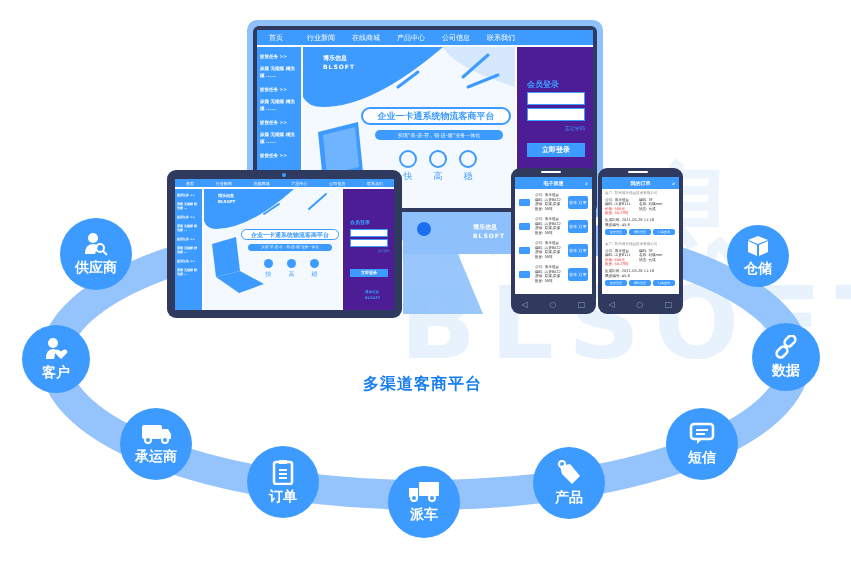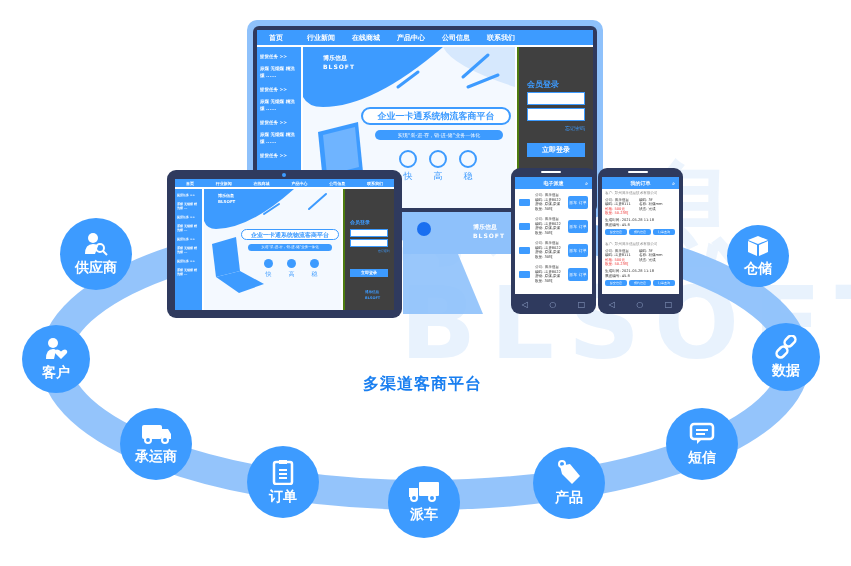--- a/index.html
+++ b/index.html
@@ -12,25 +12,25 @@
   
   .node{position:absolute;width:72px;height:72px;border-radius:50%;background:#3d9bff;color:#fff;display:flex;flex-direction:column;align-items:center;justify-content:center;}
   .node .lbl{font-size:14px;font-weight:bold;margin-top:3px;}
   .node svg{display:block;}
   .center-title{position:absolute;left:363px;top:374px;font-size:16px;font-weight:bold;color:#1a7ff0;letter-spacing:1px;}
   
   .monitor{position:absolute;left:247px;top:20px;width:356px;height:198px;background:#8ec1fb;border-radius:10px;}
   .monitor .bezel{position:absolute;left:6px;top:6px;right:6px;bottom:6px;background:#2f3a5e;border-radius:6px;}
   .scr{position:absolute;background:#fff;overflow:hidden;}
   .nav{position:absolute;left:0;top:0;right:0;background:#3d9bff;display:flex;align-items:center;}
-  .nav span{color:#fff;font-weight:bold;}
+  .nav span{color:#fff;font-weight:normal;}
   .side{position:absolute;left:0;background:#3d9bff;}
   .side div{color:#fff;font-weight:bold;}
   .banner{position:absolute;background:#f4f9ff;overflow:hidden;}
-  .login{position:absolute;background:#404040;border-left:2px solid #4d7c0f;}
+  .login{position:absolute;background:#4c1d95;border-left:2px solid #4c1d95;}
   .login .t{color:#3d9bff;font-weight:bold;}
   .login .in{border:1.5px solid #3d9bff;background:#fff;}
   .login .btn{background:#3d9bff;color:#fff;font-weight:bold;text-align:center;}
   .pill{position:absolute;border:2px solid #3d9bff;border-radius:10px;background:#fff;color:#3d9bff;font-weight:bold;text-align:center;white-space:nowrap;}
   .pill2{position:absolute;background:#3d9bff;border-radius:8px;color:#fff;text-align:center;white-space:nowrap;}
   .stand{position:absolute;left:403px;top:218px;width:192px;height:36px;background:#8ec1fb;}
   
   .tablet{position:absolute;left:167px;top:170px;width:235px;height:148px;background:#2f3a5e;border-radius:9px;}
   
   .phone{position:absolute;background:#2f3a5e;border-radius:9px;}

